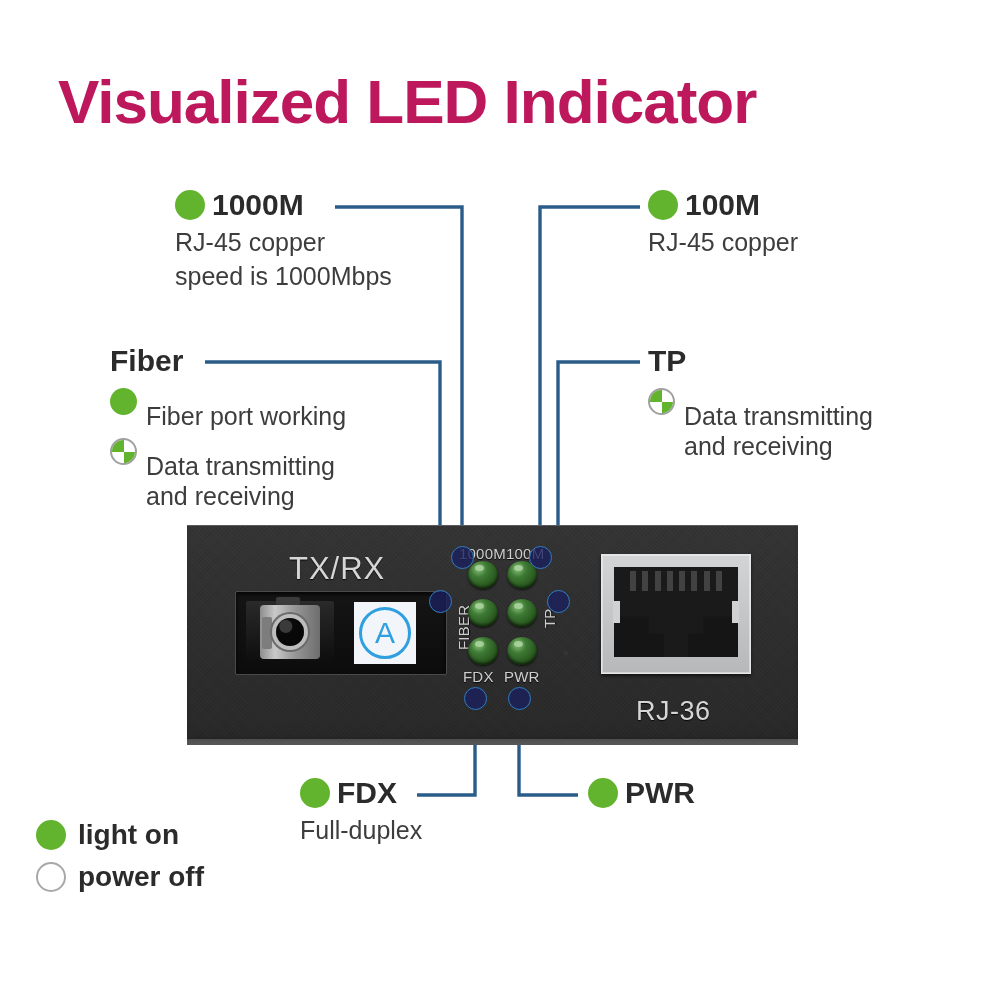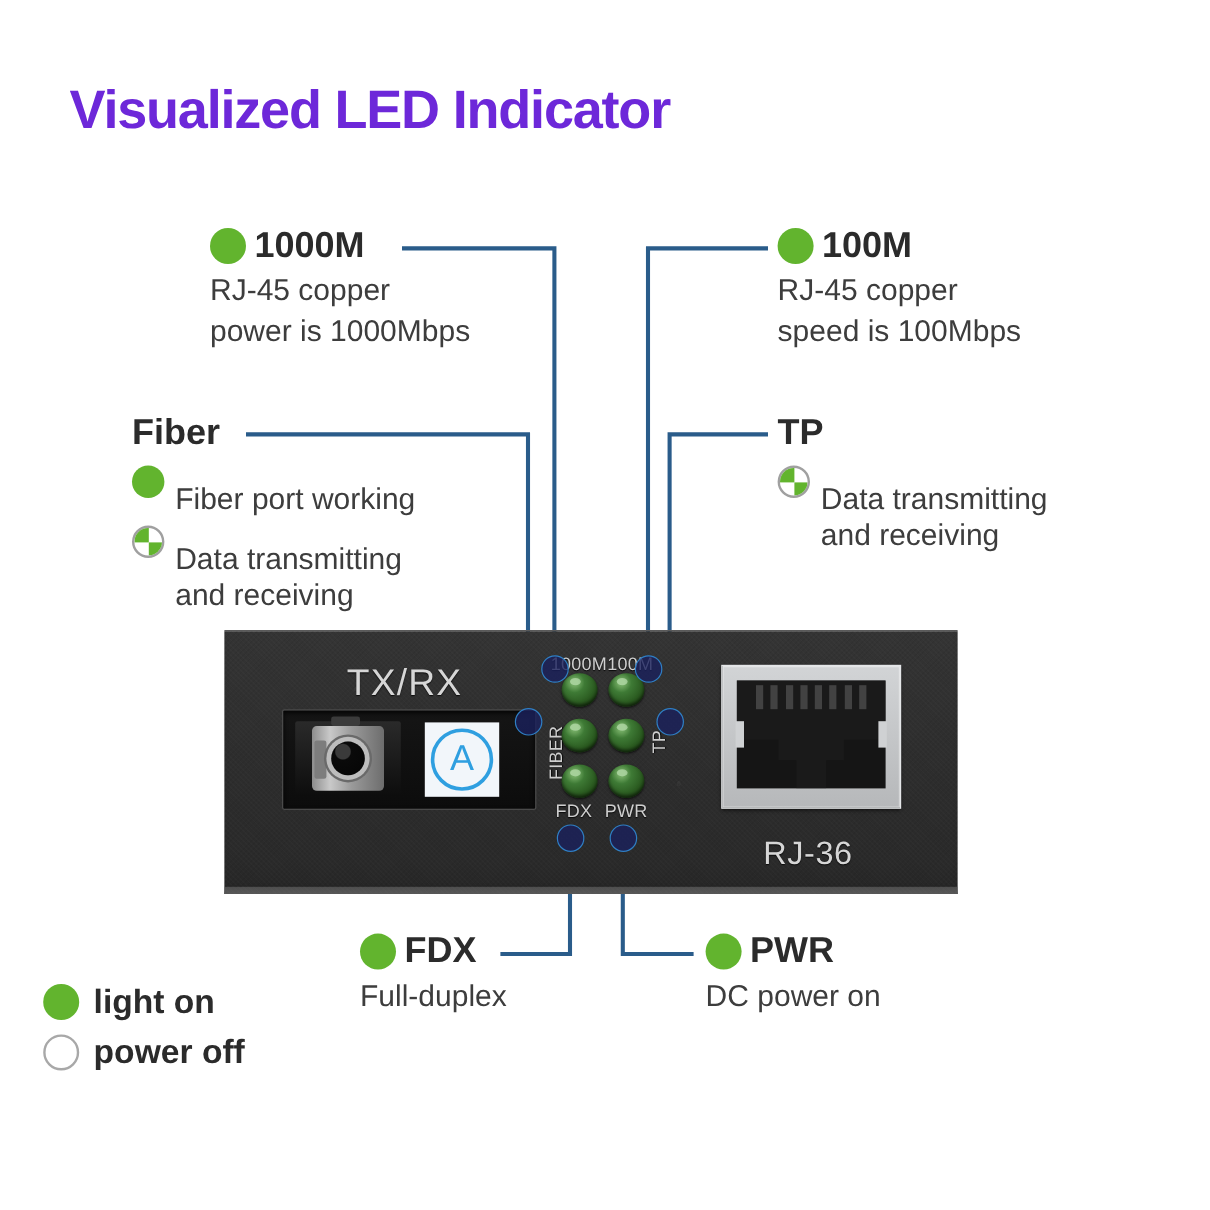--- a/index.html
+++ b/index.html
@@ -9,23 +9,23 @@
     font-family:"Liberation Sans", sans-serif;
     overflow:hidden;
     position:relative;
     color:#3a3a3a;
   }
   #stage{position:absolute;left:0;top:0;width:1008px;height:1008px;}
 
   
   .title{
     position:absolute;left:58px;top:66px;
-    font-size:45px;font-weight:bold;
+    font-size:62px;font-weight:bold;
     letter-spacing:-1px;
-    color:#6d28d9;
+    color:#be185d;
     white-space:nowrap;
   }
 
   
   #lines{position:absolute;left:0;top:0;width:1008px;height:1008px;pointer-events:none;}
 
   
   .callout{position:absolute;}
   .co-head{
     display:flex;align-items:center;
@@ -209,30 +209,29 @@
       <path d="M519 710 V795 H578"></path>
     </g>
   </svg>
 
   <div class="callout" style="left:175px;top:190px;">
     <div class="co-head">
       <span class="bullet b-on sz-lg"></span>
       <span>1000M</span>
     </div>
     <div class="co-desc">RJ-45 copper</div>
-    <div class="co-desc" style="margin-top:2px;">power is 1000Mbps</div>
+    <div class="co-desc" style="margin-top:2px;">speed is 1000Mbps</div>
   </div>
 
   <div class="callout" style="left:648px;top:190px;">
     <div class="co-head">
       <span class="bullet b-on sz-lg"></span>
       <span>100M</span>
     </div>
     <div class="co-desc">RJ-45 copper</div>
-    <div class="co-desc" style="margin-top:2px;">speed is 100Mbps</div>
   </div>
 
   <div class="callout" style="left:110px;top:346px;">
     <div class="co-head-plain">Fiber</div>
     <div class="co-row" style="margin-top:9px;">
       <span class="bullet b-on sz-md"></span>
       <span class="txt">
         <span style="display:block">Fiber port working</span>
       </span>
     </div>
@@ -327,21 +326,20 @@
       <span>FDX</span>
     </div>
     <div class="co-desc">Full-duplex</div>
   </div>
 
   <div class="callout" style="left:588px;top:778px;">
     <div class="co-head">
       <span class="bullet b-on sz-lg"></span>
       <span>PWR</span>
     </div>
-    <div class="co-desc">DC power on</div>
   </div>
 
   <div class="legend">
     <div class="lg-row">
       <span class="bullet b-on sz-legend"></span>
       <span class="lg-txt">light on</span>
     </div>
     <div class="lg-row">
       <span class="bullet b-off sz-legend"></span>
       <span class="lg-txt">power off</span>

